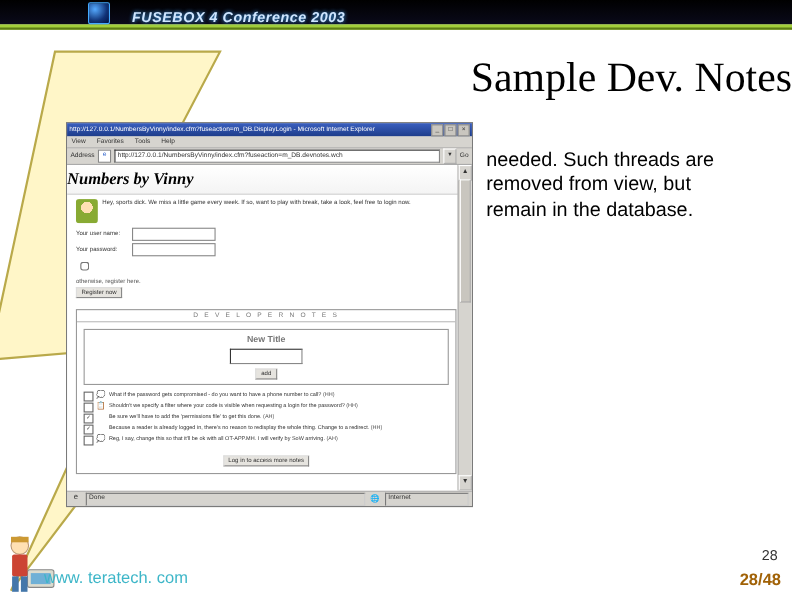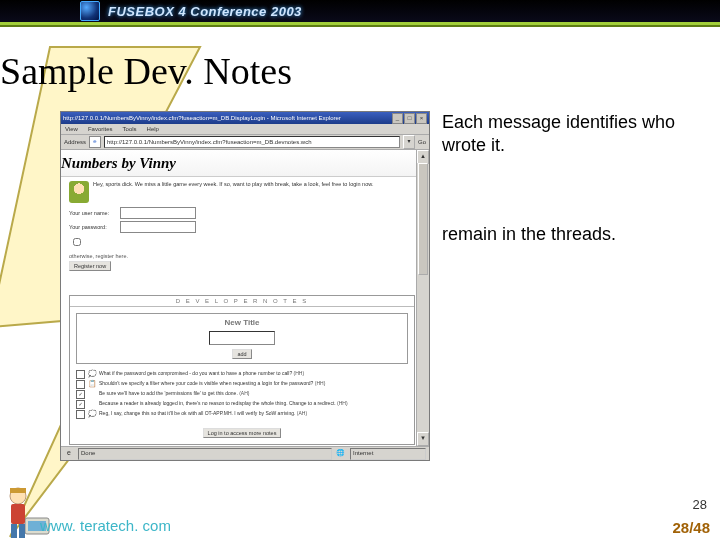--- a/index.html
+++ b/index.html
@@ -1,30 +1,30 @@
 <!DOCTYPE html>
 <html><head>
 <meta charset="utf-8">
 <style>
   html,body{margin:0;padding:0}
   body{width:720px;height:540px;background:#fff;font-family:Arial,Helvetica,sans-serif;position:relative;overflow:hidden}
 
   
   .banner{height:22px;background:linear-gradient(#000,#0a0a1a);position:relative}
-  .banner .inner{position:absolute;left:80px;top:0;height:22px;display:flex;align-items:center;gap:8px}
+  .banner .inner{position:absolute;left:80px;top:0;height:22px;display:flex;align-items:flex-end;gap:20px}
   .banner .logo{width:18px;height:18px;background:radial-gradient(circle at 30% 30%,#5af,#137 60%,#014);border:1px solid #4af;border-radius:2px}
   .banner .txt{color:#cfe6ff;font:italic bold 13px/1 Arial;letter-spacing:.5px;text-shadow:0 0 4px #4af}
   .banner-line{height:3px;background:#a2cf3a;border-bottom:2px solid #5d7c14}
 
   
   .bolt{position:absolute;left:0;top:27px;right:0;bottom:0;pointer-events:none;z-index:0}
   .bolt svg{width:100%;height:100%}
 
   .slide{position:absolute;left:0;top:27px;right:0;bottom:0;z-index:1}
-  .title{font:38px "Times New Roman",serif;text-align:left;margin:22px 0 18px;color:#000}
+  .title{font:38px "Times New Roman",serif;text-align:right;margin:22px 0 18px;color:#000}
 
   .body{display:flex;align-items:flex-start;gap:12px;padding:0 24px 0 60px}
 
   
   .browser{width:368px;border:1px solid #7a7a7a;background:#d6d4cf;font-size:7px;color:#333}
   .tbar{height:12px;background:linear-gradient(#3a5fbf,#1d3c8a);color:#fff;display:flex;align-items:center;justify-content:space-between;padding:0 2px}
   .tbar .tt{font-size:6px;white-space:nowrap;overflow:hidden}
   .wbtns{display:flex;gap:1px}
   .wbtns span{width:9px;height:9px;background:#c9c6bf;border:1px solid #888;font-size:6px;text-align:center;line-height:8px;color:#333}
   .mbar{height:10px;background:#d6d4cf;border-bottom:1px solid #aaa;display:flex;gap:10px;padding:0 4px;align-items:center;font-size:6px}
@@ -44,21 +44,21 @@
   .intro{display:flex;gap:4px;padding:4px 14px 2px 8px;font-size:5.5px;line-height:1.3}
   .intro .vinny{width:20px;height:22px;background:radial-gradient(circle at 50% 35%,#ffe0b3 30%,transparent 31%),linear-gradient(#8a3,#8a3);border-radius:3px;position:relative;flex:none}
   .form{padding:2px 0 0 8px;font-size:5.5px}
   .frow{display:flex;align-items:center;gap:3px;margin-bottom:2px}
   .frow label{width:48px}
   .frow input[type=text],.frow input[type=password]{width:70px;height:8px;border:1px solid #888;background:#fff}
   .frow input[type=checkbox]{width:8px;height:8px}
   .hint{font-size:5.5px;color:#555;margin:4px 0 2px}
   .btn2{font-size:5.5px;border:1px outset #ddd;background:#e6e4df;padding:1px 4px;display:inline-block}
 
-  .devbox{margin:24px 14px 6px 8px;border:1px solid #999}
+  .devbox{margin:10px 14px 6px 8px;border:1px solid #999}
   .devtitle{text-align:center;font-size:6px;letter-spacing:2px;color:#777;padding:2px 0;border-bottom:1px solid #bbb}
   .thread{border:1px solid #999;margin:6px;padding:4px;text-align:center}
   .thread .ntitle{font:bold 8px Arial;color:#777;margin-bottom:4px}
   .thread .wbox{width:60px;height:10px;border:1px inset #888;background:#fff;margin:0 auto 4px;display:block}
   .devlist{font-size:5px;line-height:1.35;padding:0 6px 4px}
   .devlist .r{display:flex;gap:3px;margin-bottom:1px}
   .devlist .cb{width:7px;height:7px;border:1px solid #666;background:#fff;flex:none;font-size:5px;text-align:center;line-height:6px}
   .devlist .ico{width:8px;height:8px;flex:none;font-size:7px;text-align:center;line-height:8px}
   .devlist .tx{flex:1}
   .devlist .auth{color:#555}
@@ -196,25 +196,24 @@
 
       <div class="sbar">
         <span class="ico">e</span>
         <span class="sec">Done</span>
         <span class="ico">🌐</span>
         <span class="sec last">Internet</span>
       </div>
     </div>
 
     <div class="explain">
-      <p>Each message identifies who wrote it.</p>
       <p>
         <br>
-        <br>
-        <span>remain in the threads.</span>
+        <span>needed. Such threads are removed from view, but</span><br>
+        <span>remain in the database.</span>
       </p>
     </div>
   </div>
 </div>
 
 <div class="mascot">
   <svg viewBox="0 0 50 60">
     <rect x="23" y="38" width="24" height="16" rx="2" fill="#dcdccf" stroke="#888"></rect>
     <rect x="26" y="41" width="18" height="10" fill="#6fb0d6"></rect>
     <circle cx="16" cy="16" r="8" fill="#ffe0b3" stroke="#b97"></circle>

